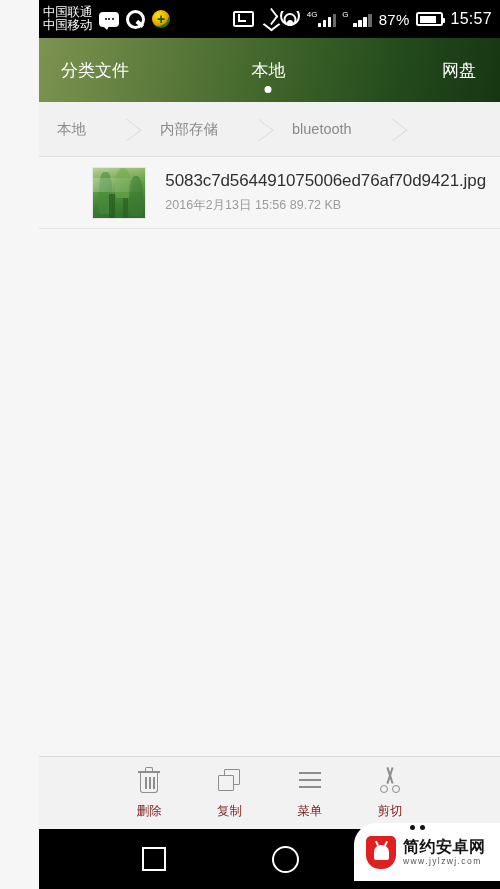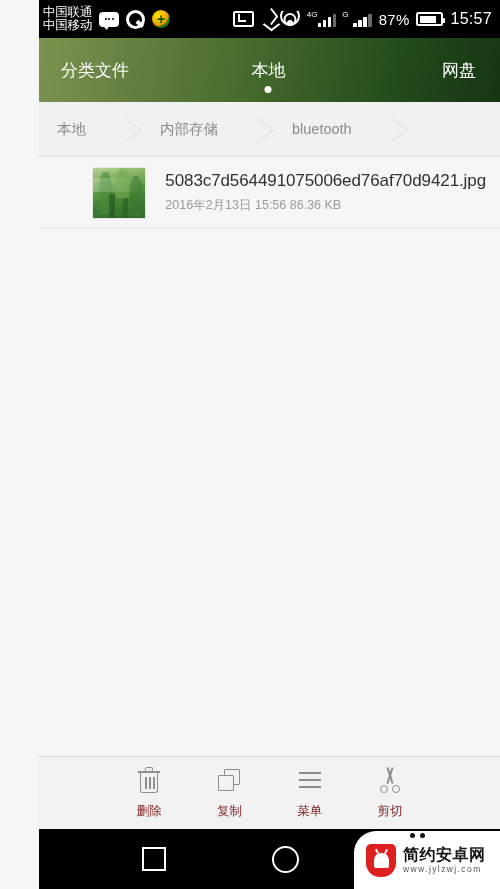--- a/index.html
+++ b/index.html
@@ -120,21 +120,21 @@
   .gi-menu .mi { position:absolute; left:3px; width:22px; height:1.8px; background:#8d8d8d; }
   .gi-menu .m1 { top:6px; } .gi-menu .m2 { top:13px; } .gi-menu .m3 { top:20px; }
 
   
   .navbar { flex:0 0 60px; height:60px; background:#000; position:relative;
             display:flex; align-items:center; }
   .nav-recents { position:absolute; left:103px; width:24px; height:24px; border:2.2px solid #fff; top:18px; }
   .nav-home { position:absolute; left:233px; width:27px; height:27px; border:2.4px solid #fff; border-radius:50%; top:17px; }
 
   
-  .wm { position:absolute; right:0; bottom:0; width:146px; height:58px;
+  .wm { position:absolute; right:0; bottom:8px; width:146px; height:58px;
         background:#fff; border-radius:22px 0 0 0; display:flex; align-items:center;
         padding-left:12px; gap:7px; overflow:hidden; }
   .wm .shield { width:30px; height:33px; background:#e02020; border-radius:5px 5px 14px 14px;
                 position:relative; flex:0 0 30px; display:flex; align-items:center; justify-content:center; }
   .wm .droid { width:15px; height:15px; background:#fff; border-radius:7px 7px 2px 2px; position:relative; }
   .wm .droid::before, .wm .droid::after { content:""; position:absolute; top:-4px; width:1.6px; height:5px; background:#fff; }
   .wm .droid::before { left:2px; transform:rotate(-25deg); }
   .wm .droid::after { right:2px; transform:rotate(25deg); }
   .wm .wtext { display:flex; flex-direction:column; gap:2px; }
   .wm .wt1 { font-size:16px; font-weight:bold; color:#141414; letter-spacing:0.5px; line-height:1; }
@@ -229,21 +229,21 @@
           <span class="tree t3"></span>
         <span class="tree t4"></span>
           <span class="tree t5"></span>
         <span class="hl"></span>
       </div>
       <div class="file-meta">
         <div class="fname">5083c7d564491075006ed76af70d9421.jpg</div>
         <div class="fsub">
           <span>2016年2月13日</span>
           <span>15:56</span>
-          <span>86.36 KB</span>
+          <span>89.72 KB</span>
         </div>
       </div>
     </div>
   </div>
 
   <div class="toolbar">
     <div class="tool">
       <span class="gi gi-trash">
         <span class="hdl"></span>
           <span class="lid"></span>

